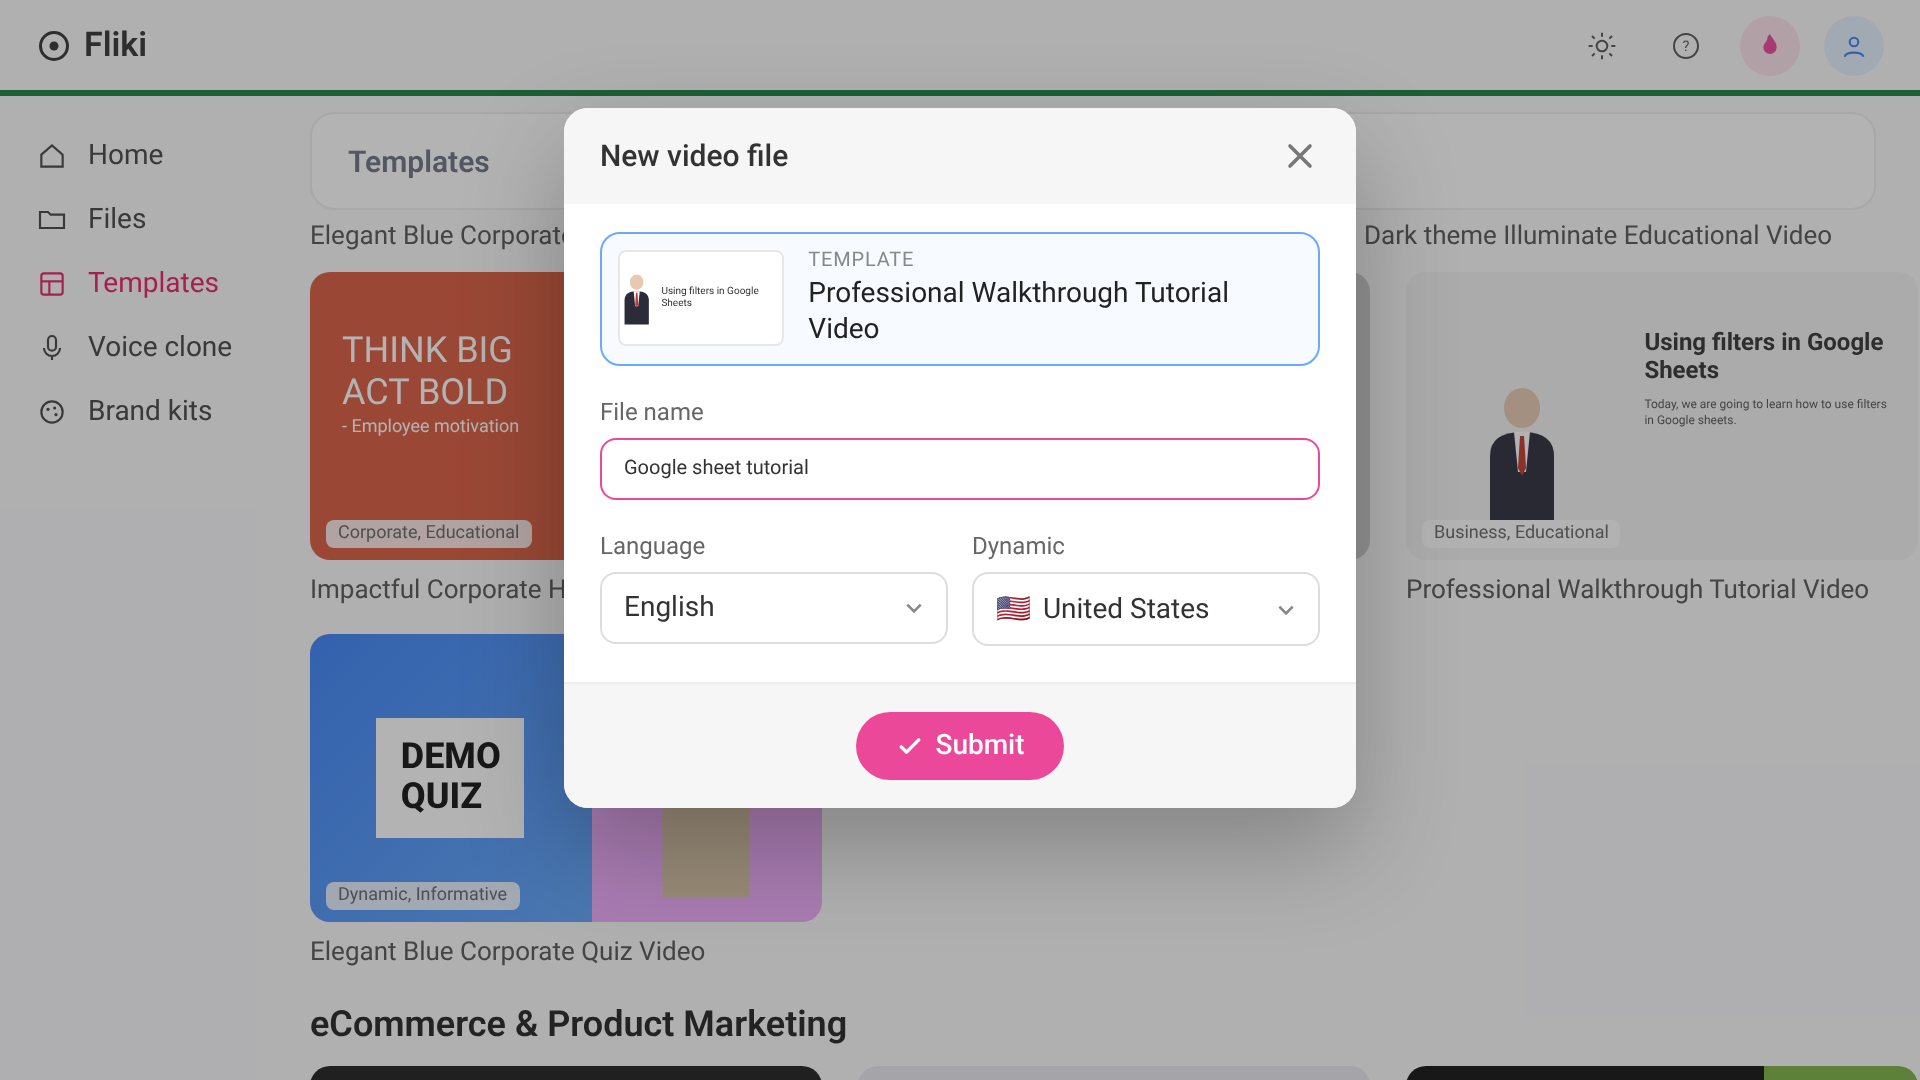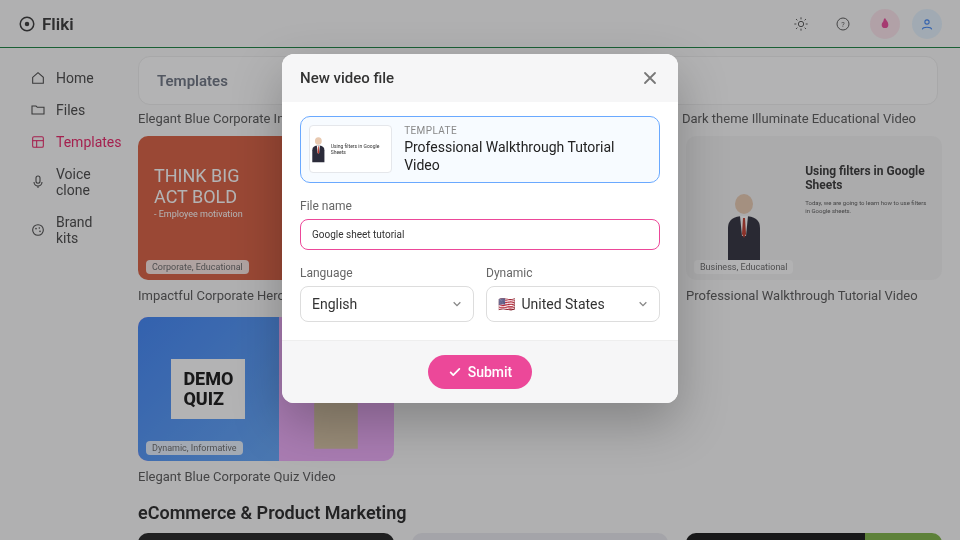--- a/index.html
+++ b/index.html
@@ -1,30 +1,30 @@
 <!DOCTYPE html>
 <html><head>
 <meta charset="utf-8">
 <style>
   * { box-sizing: border-box; margin: 0; padding: 0; font-family: -apple-system, BlinkMacSystemFont, "Segoe UI", Roboto, sans-serif; }
   body { width: 960px; height: 540px; overflow: hidden; background: #fafafa; color: #333; position: relative; }
 
   
-  .topbar { height: 48px; display: flex; align-items: center; padding: 12px 18px; border-bottom: 1px solid #15803d; text-align: right; }
+  .topbar { height: 48px; display: flex; align-items: center; padding: 12px 18px; border-bottom: 3px solid #15803d; text-align: right; }
   .brand { display: flex; align-items: center; gap: 6px; font-weight: 600; font-size: 17px; }
   .brand-icon { width: 18px; height: 18px; }
   .top-right { margin-left: auto; display: flex; align-items: center; gap: 12px; }
   .icon-btn { width: 30px; height: 30px; border-radius: 50%; display: flex; align-items: center; justify-content: center; cursor: pointer; }
   .icon-btn.pink { background: #fce4ec; }
   .icon-btn.blue { background: #e3f2fd; }
   .icon-btn svg { width: 16px; height: 16px; }
 
   
   .shell { display: flex; height: calc(540px - 48px); }
-  .sidebar { width: 138px; padding: 14px 20px; }
+  .sidebar { width: 155px; padding: 14px 8px; }
   .nav-item { display: flex; align-items: center; gap: 10px; padding: 8px 10px; border-radius: 8px; font-size: 14px; color: #444; cursor: pointer; }
   .nav-item.active { color: #e91e63; }
   .nav-item svg { width: 16px; height: 16px; flex-shrink: 0; }
 
   .main { flex: 1; padding: 8px 22px 0 0; overflow: hidden; }
   .tabs-card { background: #fff; border: 1px solid #eee; border-radius: 12px; padding: 14px 18px; margin-bottom: 6px; }
   .tab-label { font-size: 15px; font-weight: 600; color: #6b7280; }
 
   .card-grid { display: flex; gap: 18px; margin-top: 6px; }
   .card { width: 256px; }

